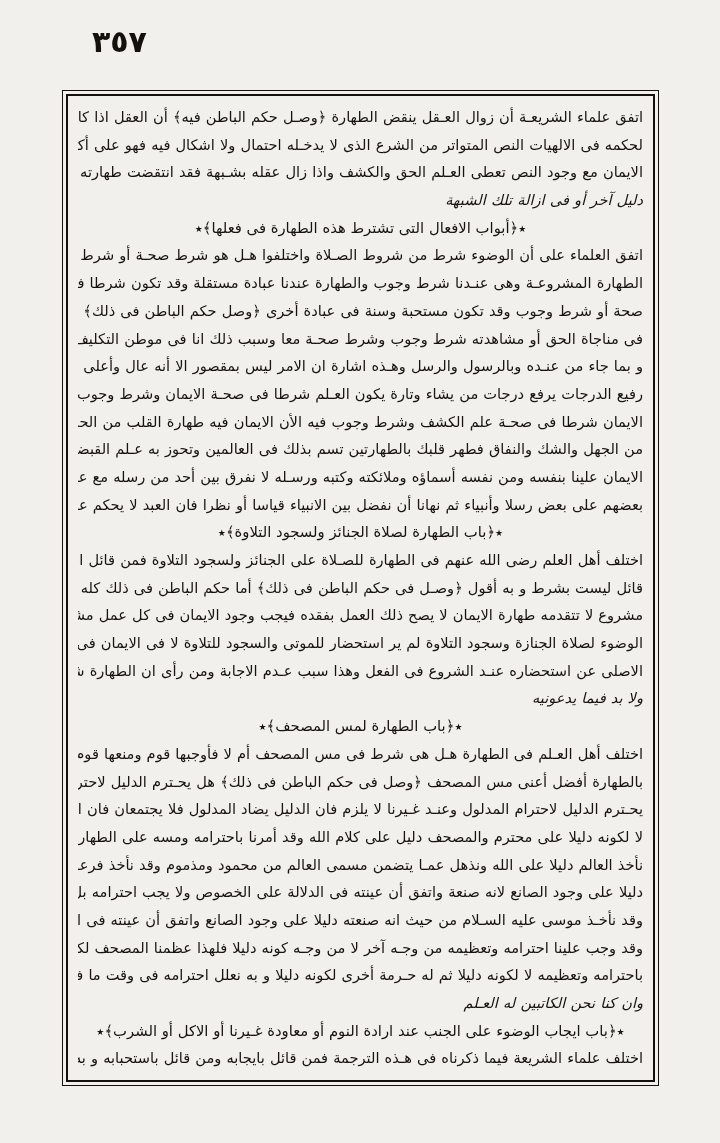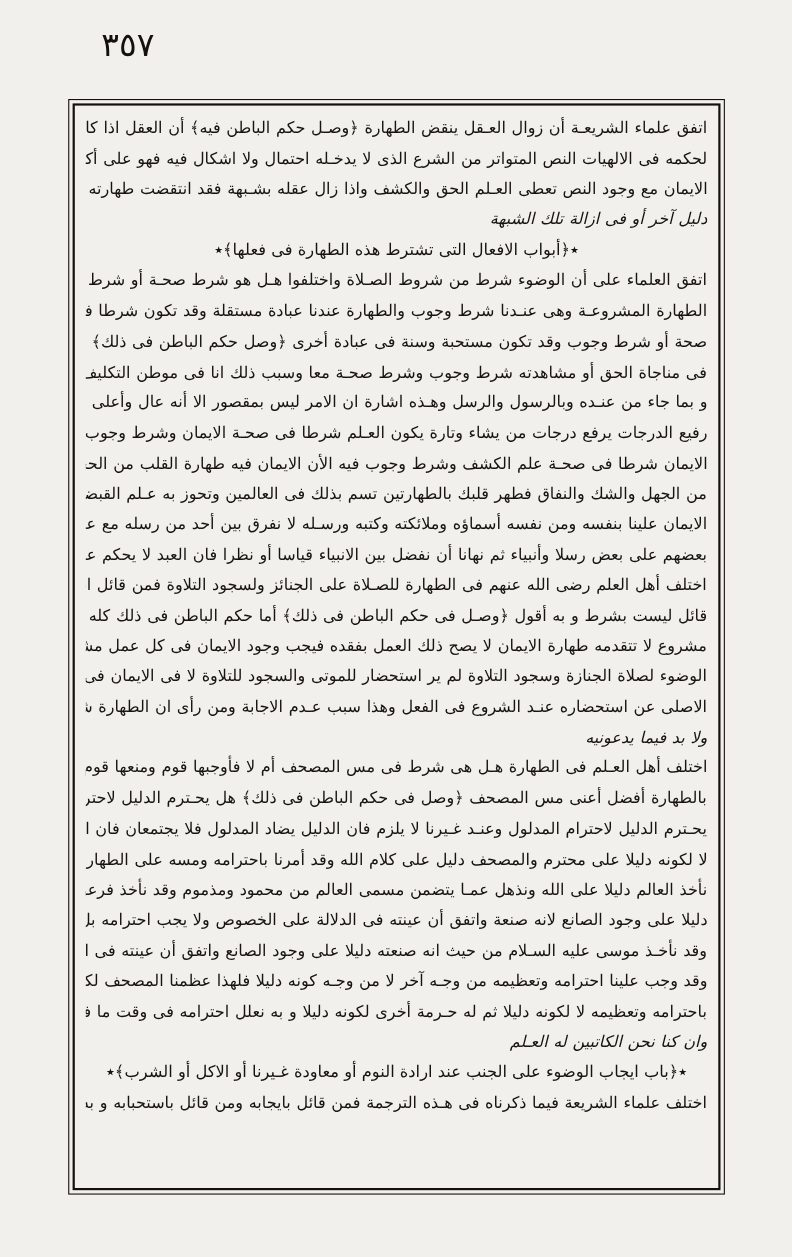--- a/index.html
+++ b/index.html
@@ -4,21 +4,21 @@
 <style>
   html,body{margin:0;padding:0;}
   body{
     width:720px;height:1143px;position:relative;overflow:hidden;
     background:#f1f0ec;
     font-family:"DejaVu Sans",sans-serif;
     color:#17140f;
   }
   .page-number{
     position:absolute;top:24px;left:92px;
-    font-size:30px;font-weight:normal;letter-spacing:2px;
+    font-size:30px;font-weight:bold;letter-spacing:2px;
     color:#14110c;
     direction:rtl;
   }
   .frame{
     position:absolute;left:62px;top:90px;width:597px;height:996px;
     border:1px solid #14110c;padding:3px;box-sizing:border-box;
     background:#f1f0ec;
   }
   .frame-inner{
     width:100%;height:100%;box-sizing:border-box;
@@ -60,28 +60,30 @@
     <div class="line">الطهارة المشروعـة وهى عنـدنا شرط وجوب والطهارة عندنا عبادة مستقلة وقد تكون شرطا فى عبادة أخرى شرط</div>
     <div class="line">صحة أو شرط وجوب وقد تكون مستحبة وسنة فى عبادة أخرى ﴿وصل حكم الباطن فى ذلك﴾ طهارة القلب شرط</div>
     <div class="line">فى مناجاة الحق أو مشاهدته شرط وجوب وشرط صحـة معا وسبب ذلك انا فى موطن التكليف و يطلب الايمان منا بالله</div>
     <div class="line">و بما جاء من عنـده وبالرسول والرسل وهـذه اشارة ان الامر ليس بمقصور الا أنه عال وأعلى وفوق كل ذى علم عليم</div>
     <div class="line">رفيع الدرجات يرفع درجات من يشاء وتارة يكون العـلم شرطا فى صحـة الايمان وشرط وجوب فيـه وتارة يكون</div>
     <div class="line">الايمان شرطا فى صحـة علم الكشف وشرط وجوب فيه الأن الايمان فيه طهارة القلب من الحجاب والعلم طهارة للقلب</div>
     <div class="line">من الجهل والشك والنفاق فطهر قلبك بالطهارتين تسم بذلك فى العالمين وتحوز به عـلم القبضتين فان الله قد أوجب</div>
     <div class="line">الايمان علينا بنفسه ومن نفسه أسماؤه وملائكته وكتبه ورسـله لا نفرق بين أحد من رسله مع علمنا بأن الله فضل</div>
     <div class="line">بعضهم على بعض رسلا وأنبياء ثم نهانا أن نفضل بين الانبياء قياسا أو نظرا فان العبد لا يحكم على الله بشئ</div>
 
+    <div class="heading">٭﴿باب الطهارة لصلاة الجنائز ولسجود التلاوة﴾٭</div>
 
     <div class="line">اختلف أهل العلم رضى الله عنهم فى الطهارة للصـلاة على الجنائز ولسجود التلاوة فمن قائل انها شرط من شروطها ومن</div>
     <div class="line">قائل ليست بشرط و به أقول ﴿وصـل فى حكم الباطن فى ذلك﴾ أما حكم الباطن فى ذلك كله فانا نقول كل عمـل</div>
     <div class="line">مشروع لا تتقدمه طهارة الايمان لا يصح ذلك العمل بفقده فيجب وجود الايمان فى كل عمل مشروع فمن قال لا يجب</div>
     <div class="line">الوضوء لصلاة الجنازة وسجود التلاوة لم ير استحضار للموتى والسجود للتلاوة لا فى الايمان فى الدعاء وا كتفى بالايمان</div>
     <div class="line">الاصلى عن استحضاره عنـد الشروع فى الفعل وهذا سبب عـدم الاجابة ومن رأى ان الطهارة شرط كانت الاجابة</div>
     <div class="line short">ولا بد فيما يدعونيه</div>
 
+    <div class="heading">٭﴿باب الطهارة لمس المصحف﴾٭</div>
 
     <div class="line">اختلف أهل العـلم فى الطهارة هـل هى شرط فى مس المصحف أم لا فأوجبها قوم ومنعها قوم و بالمنع أقول الا أن فعلها</div>
     <div class="line">بالطهارة أفضل أعنى مس المصحف ﴿وصل فى حكم الباطن فى ذلك﴾ هل يحـترم الدليل لاحترام المدلول فعندنا نعم</div>
     <div class="line">يحـترم الدليل لاحترام المدلول وعنـد غـيرنا لا يلزم فان الدليل يضاد المدلول فلا يجتمعان فان احترم الدليل فلامر آخر</div>
     <div class="line">لا لكونه دليلا على محترم والمصحف دليل على كلام الله وقد أمرنا باحترامه ومسه على الطهارة فمن احـترامه فاعلم انا قد</div>
     <div class="line">نأخذ العالم دليلا على الله ونذهل عمـا يتضمن مسمى العالم من محمود ومذموم وقد نأخذ فرعون وأمثاله من المتكبرين</div>
     <div class="line">دليلا على وجود الصانع لانه صنعة واتفق أن عينته فى الدلالة على الخصوص ولا يجب احترامه بل يجب مقته وعدم حرمته</div>
     <div class="line">وقد نأخـذ موسى عليه السـلام من حيث انه صنعته دليلا على وجود الصانع واتفق أن عينته فى الدلالة على الخصوص</div>
     <div class="line">وقد وجب علينا احترامه وتعظيمه من وجـه آخر لا من وجـه كونه دليلا فلهذا عظمنا المصحف لكون الشارع أمرنا</div>
     <div class="line">باحترامه وتعظيمه لا لكونه دليلا ثم له حـرمة أخرى لكونه دليلا و به نعلل احترامه فى وقت ما فانه نقول فيه انه كلام الله</div>

